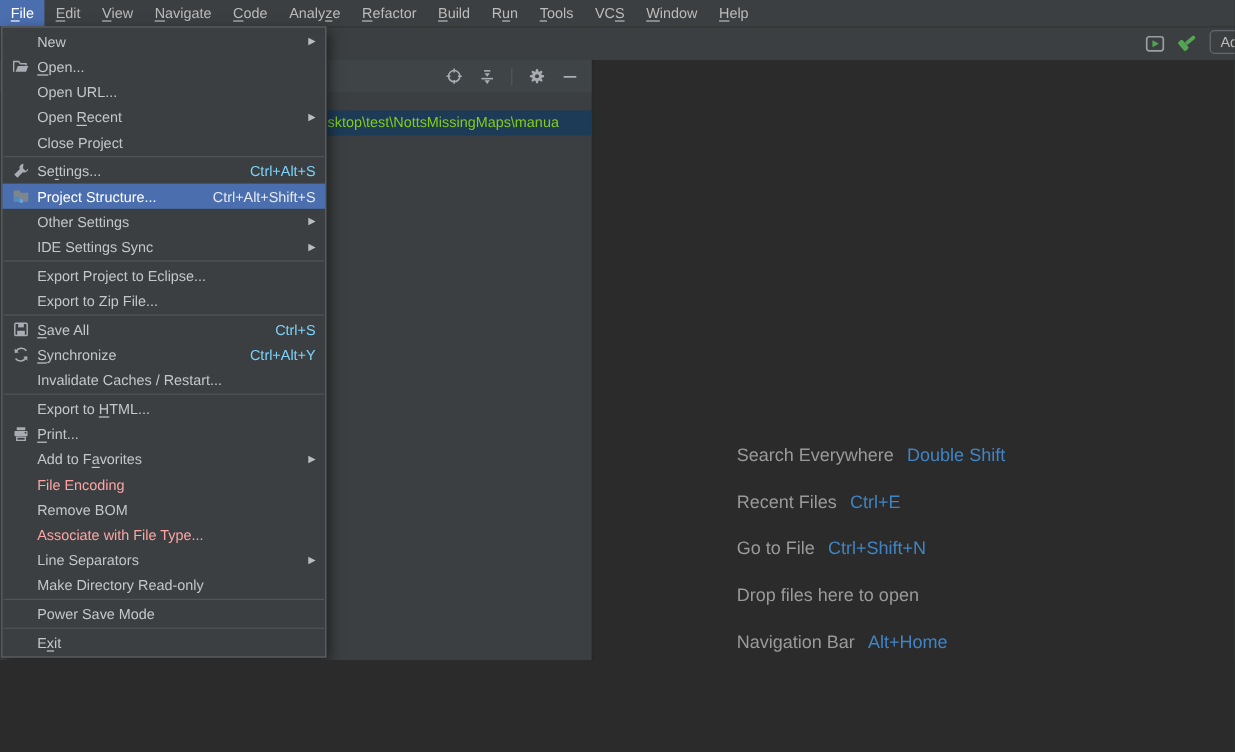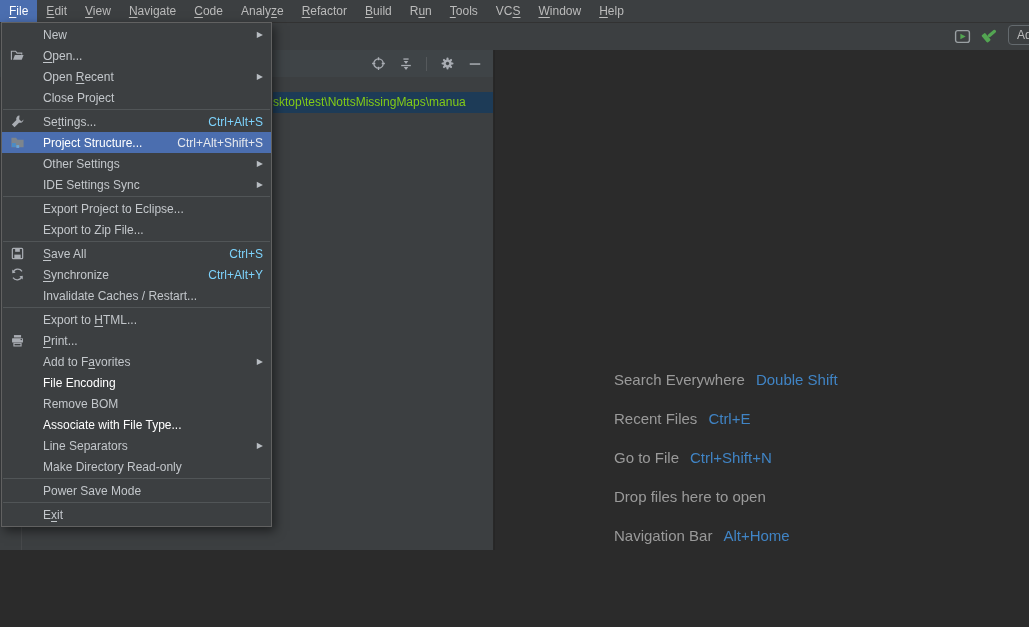--- a/index.html
+++ b/index.html
@@ -29,28 +29,28 @@
             font-size:12px;line-height:21px;white-space:nowrap;overflow:hidden;}
   
   .editor{position:absolute;left:494px;top:50px;right:0;bottom:0;background:#2b2b2b;border-left:1px solid #262626;}
   .hints{position:absolute;left:104px;top:318px;font-size:15px;}
   .hint-line{height:24px;line-height:24px;margin-bottom:15px;white-space:nowrap;}
   .hl{color:#9a9a9a;margin-left:15px;}
   .hs{color:#4084c5;margin-left:11px;}
   
   .menu-popup{position:absolute;left:1px;top:22px;width:271px;background:#3c3f41;border:1px solid #616161;
               box-shadow:3px 4px 10px rgba(0,0,0,.5);z-index:10;padding:1px 0;box-sizing:border-box;}
-  .mi{height:21px;display:flex;align-items:center;font-size:12px;color:#c3c7cb;padding:0 8px 0 6px;cursor:default;gap:12px;}
+  .mi{height:21px;display:flex;align-items:center;font-size:12px;color:#c3c7cb;padding:0 8px 0 6px;cursor:default;}
   .mi .ic{width:18px;height:16px;display:flex;align-items:center;justify-content:center;margin-right:5px;flex:none;}
   .mi .lbl{white-space:nowrap;}
   .mi .sc{margin-left:auto;color:#7dd3fc;}
   .mi .arrow{margin-left:auto;font-size:8px;color:#b8bdc2;line-height:1;}
   .mi.sel{background:#4b6eaf;color:#ffffff;}
   .mi.sel .sc{color:#e6e9ee;}
-  .mi.dis{color:#ffffff;}
+  .mi.dis{color:#fca5a5;}
   .sep{height:1px;background:#515557;margin:1px 1px;}
   svg{display:block;}
 </style>
 </head>
 <body>
 
 <div id="app">
 
   <div class="menubar">
     <div class="mb-item sel">
@@ -173,20 +173,24 @@
         <span class="ic">
           <svg width="15" height="15" viewBox="0 0 16 16" fill="none" stroke="#a9adb3" stroke-width="1.2">
             <path d="M1.5 12.5V3.5H6l1.5 2h5v1.5"></path>
             <path d="M3.2 12.5l2-5h9.3l-2 5z" fill="#a9adb3" stroke="none"></path>
           </svg>
         </span>
         <span class="lbl"><span></span><span class="u">O</span><span>pen...</span></span>
       </div>
     <div class="mi">
         <span class="ic"></span>
+        <span class="lbl"><span>Open URL...</span><span class="u"></span><span></span></span>
+      </div>
+    <div class="mi">
+        <span class="ic"></span>
         <span class="lbl"><span>Open </span><span class="u">R</span><span>ecent</span></span>
         <span class="arrow">▶</span>
       </div>
     <div class="mi">
         <span class="ic"></span>
         <span class="lbl"><span>Close Project</span><span class="u"></span><span></span></span>
       </div>
     <div class="sep"></div>
     <div class="mi">
         <span class="ic">

